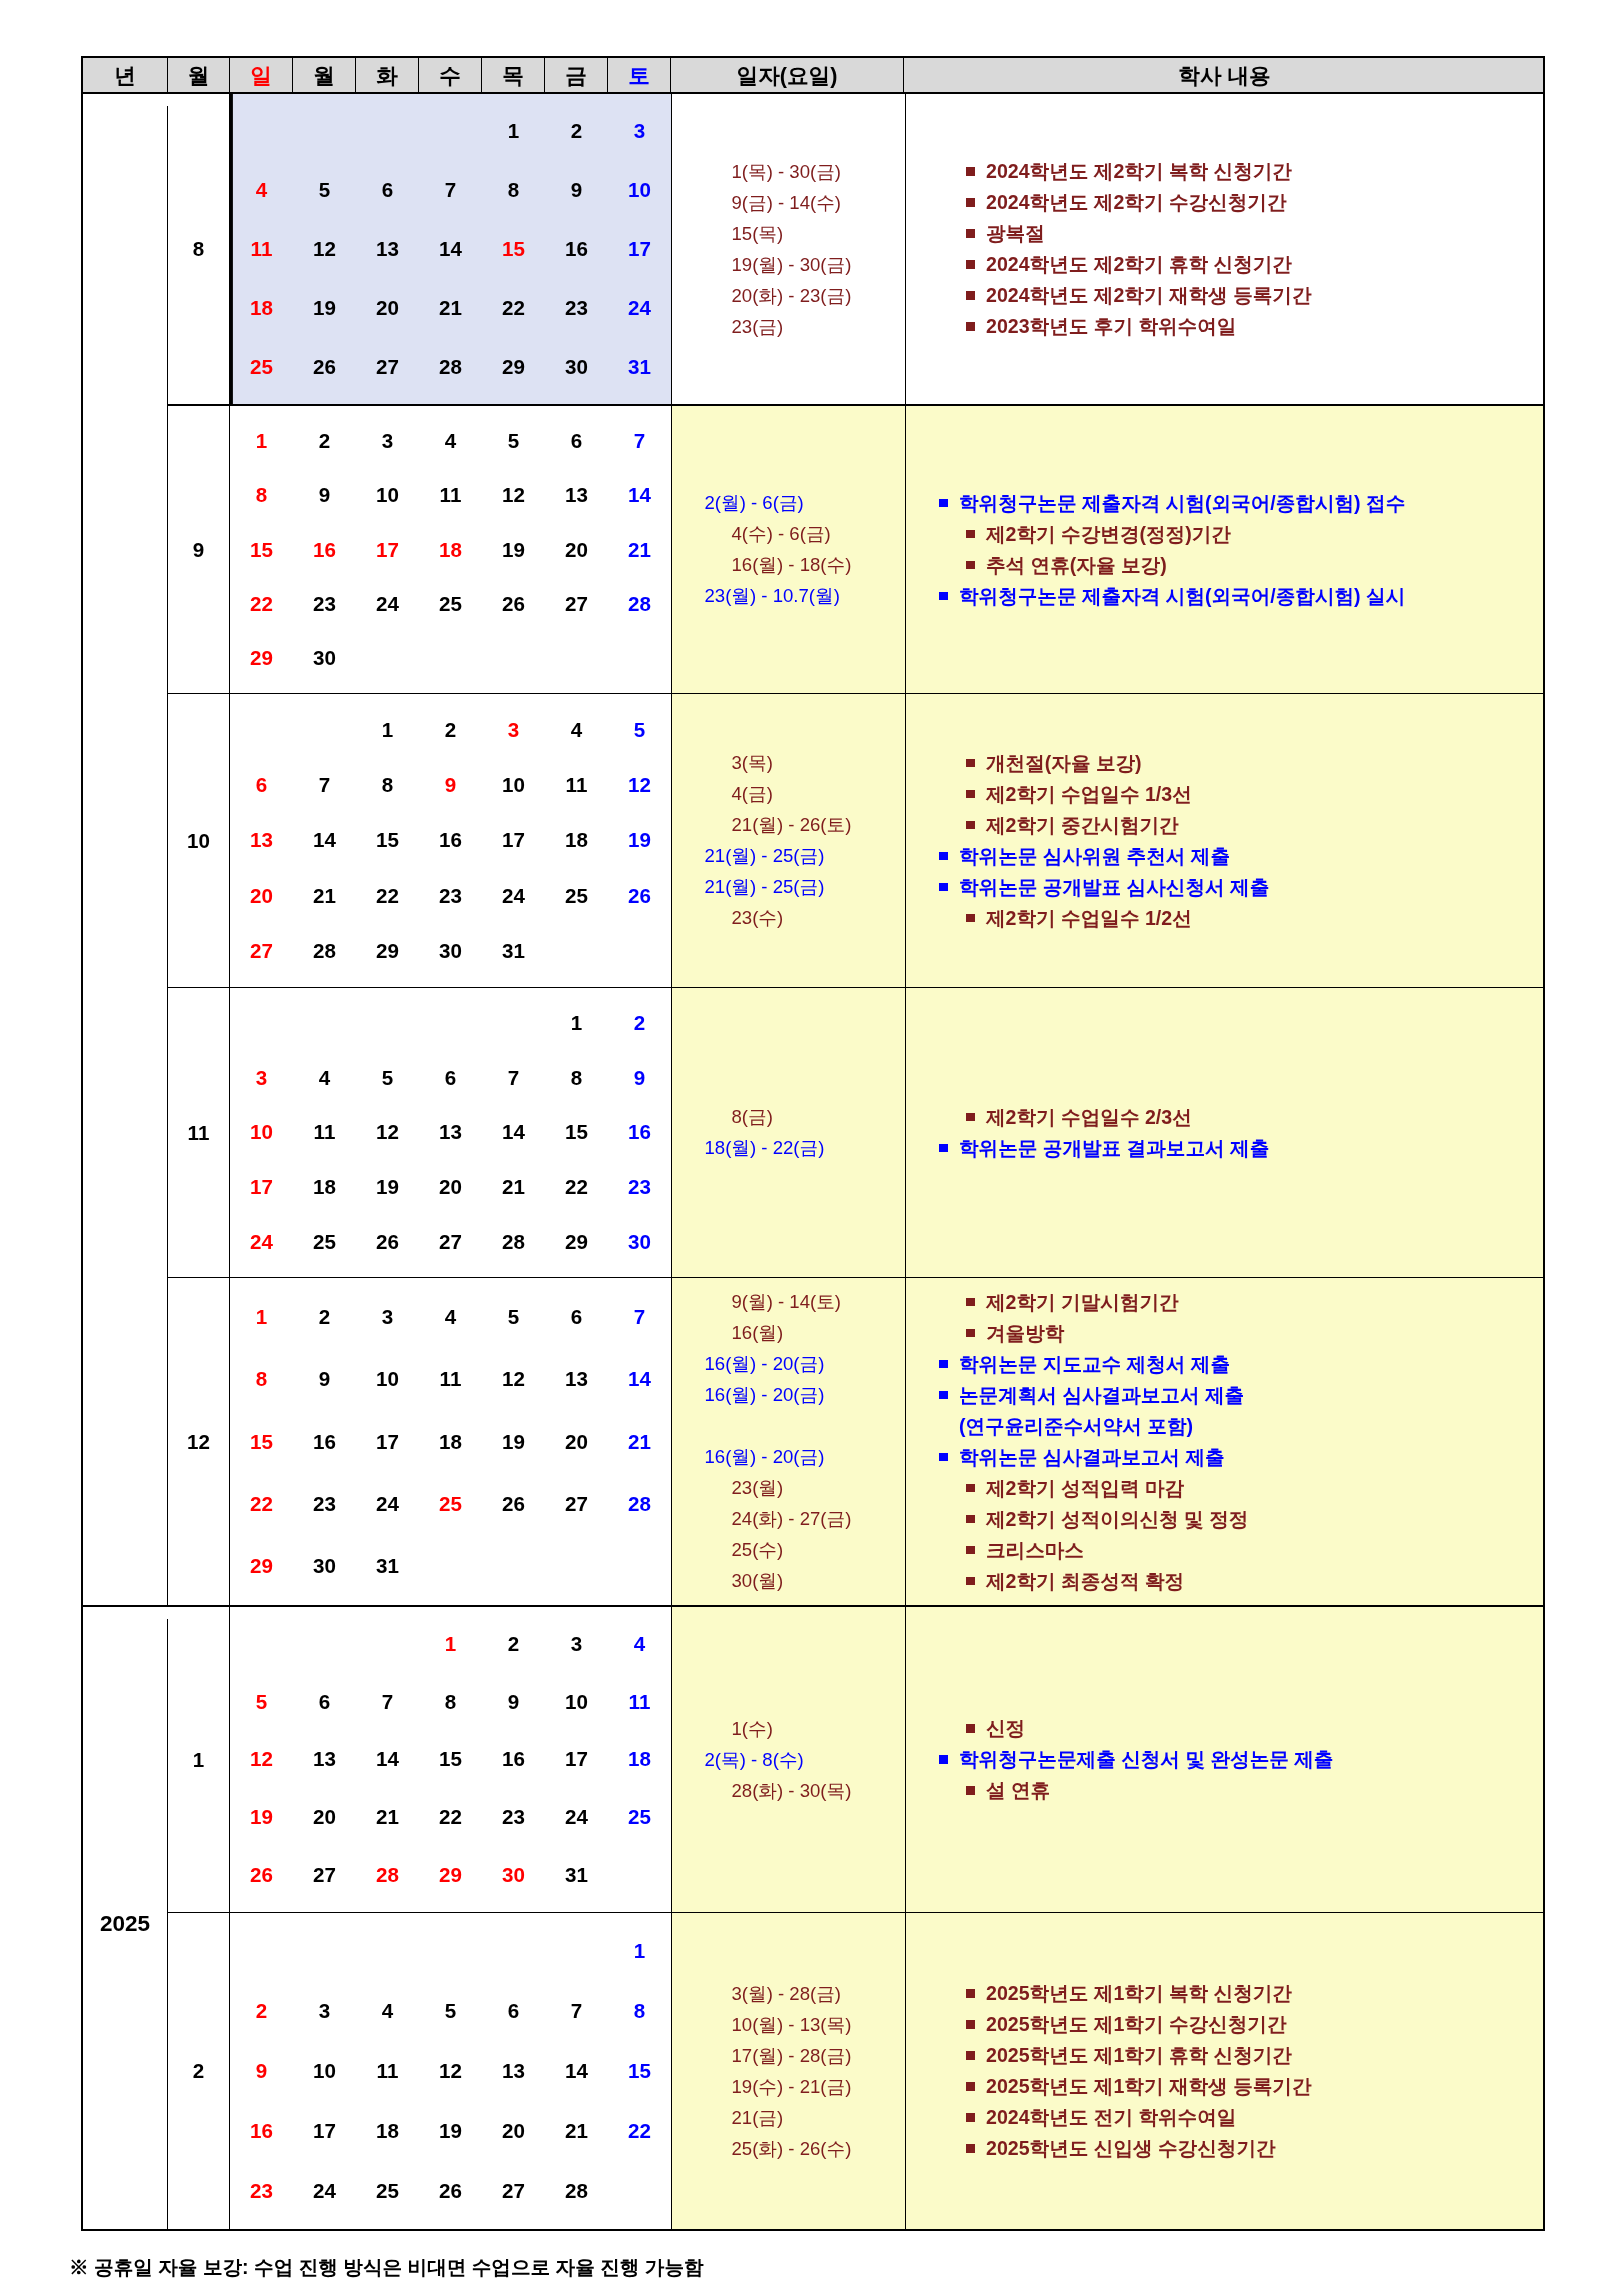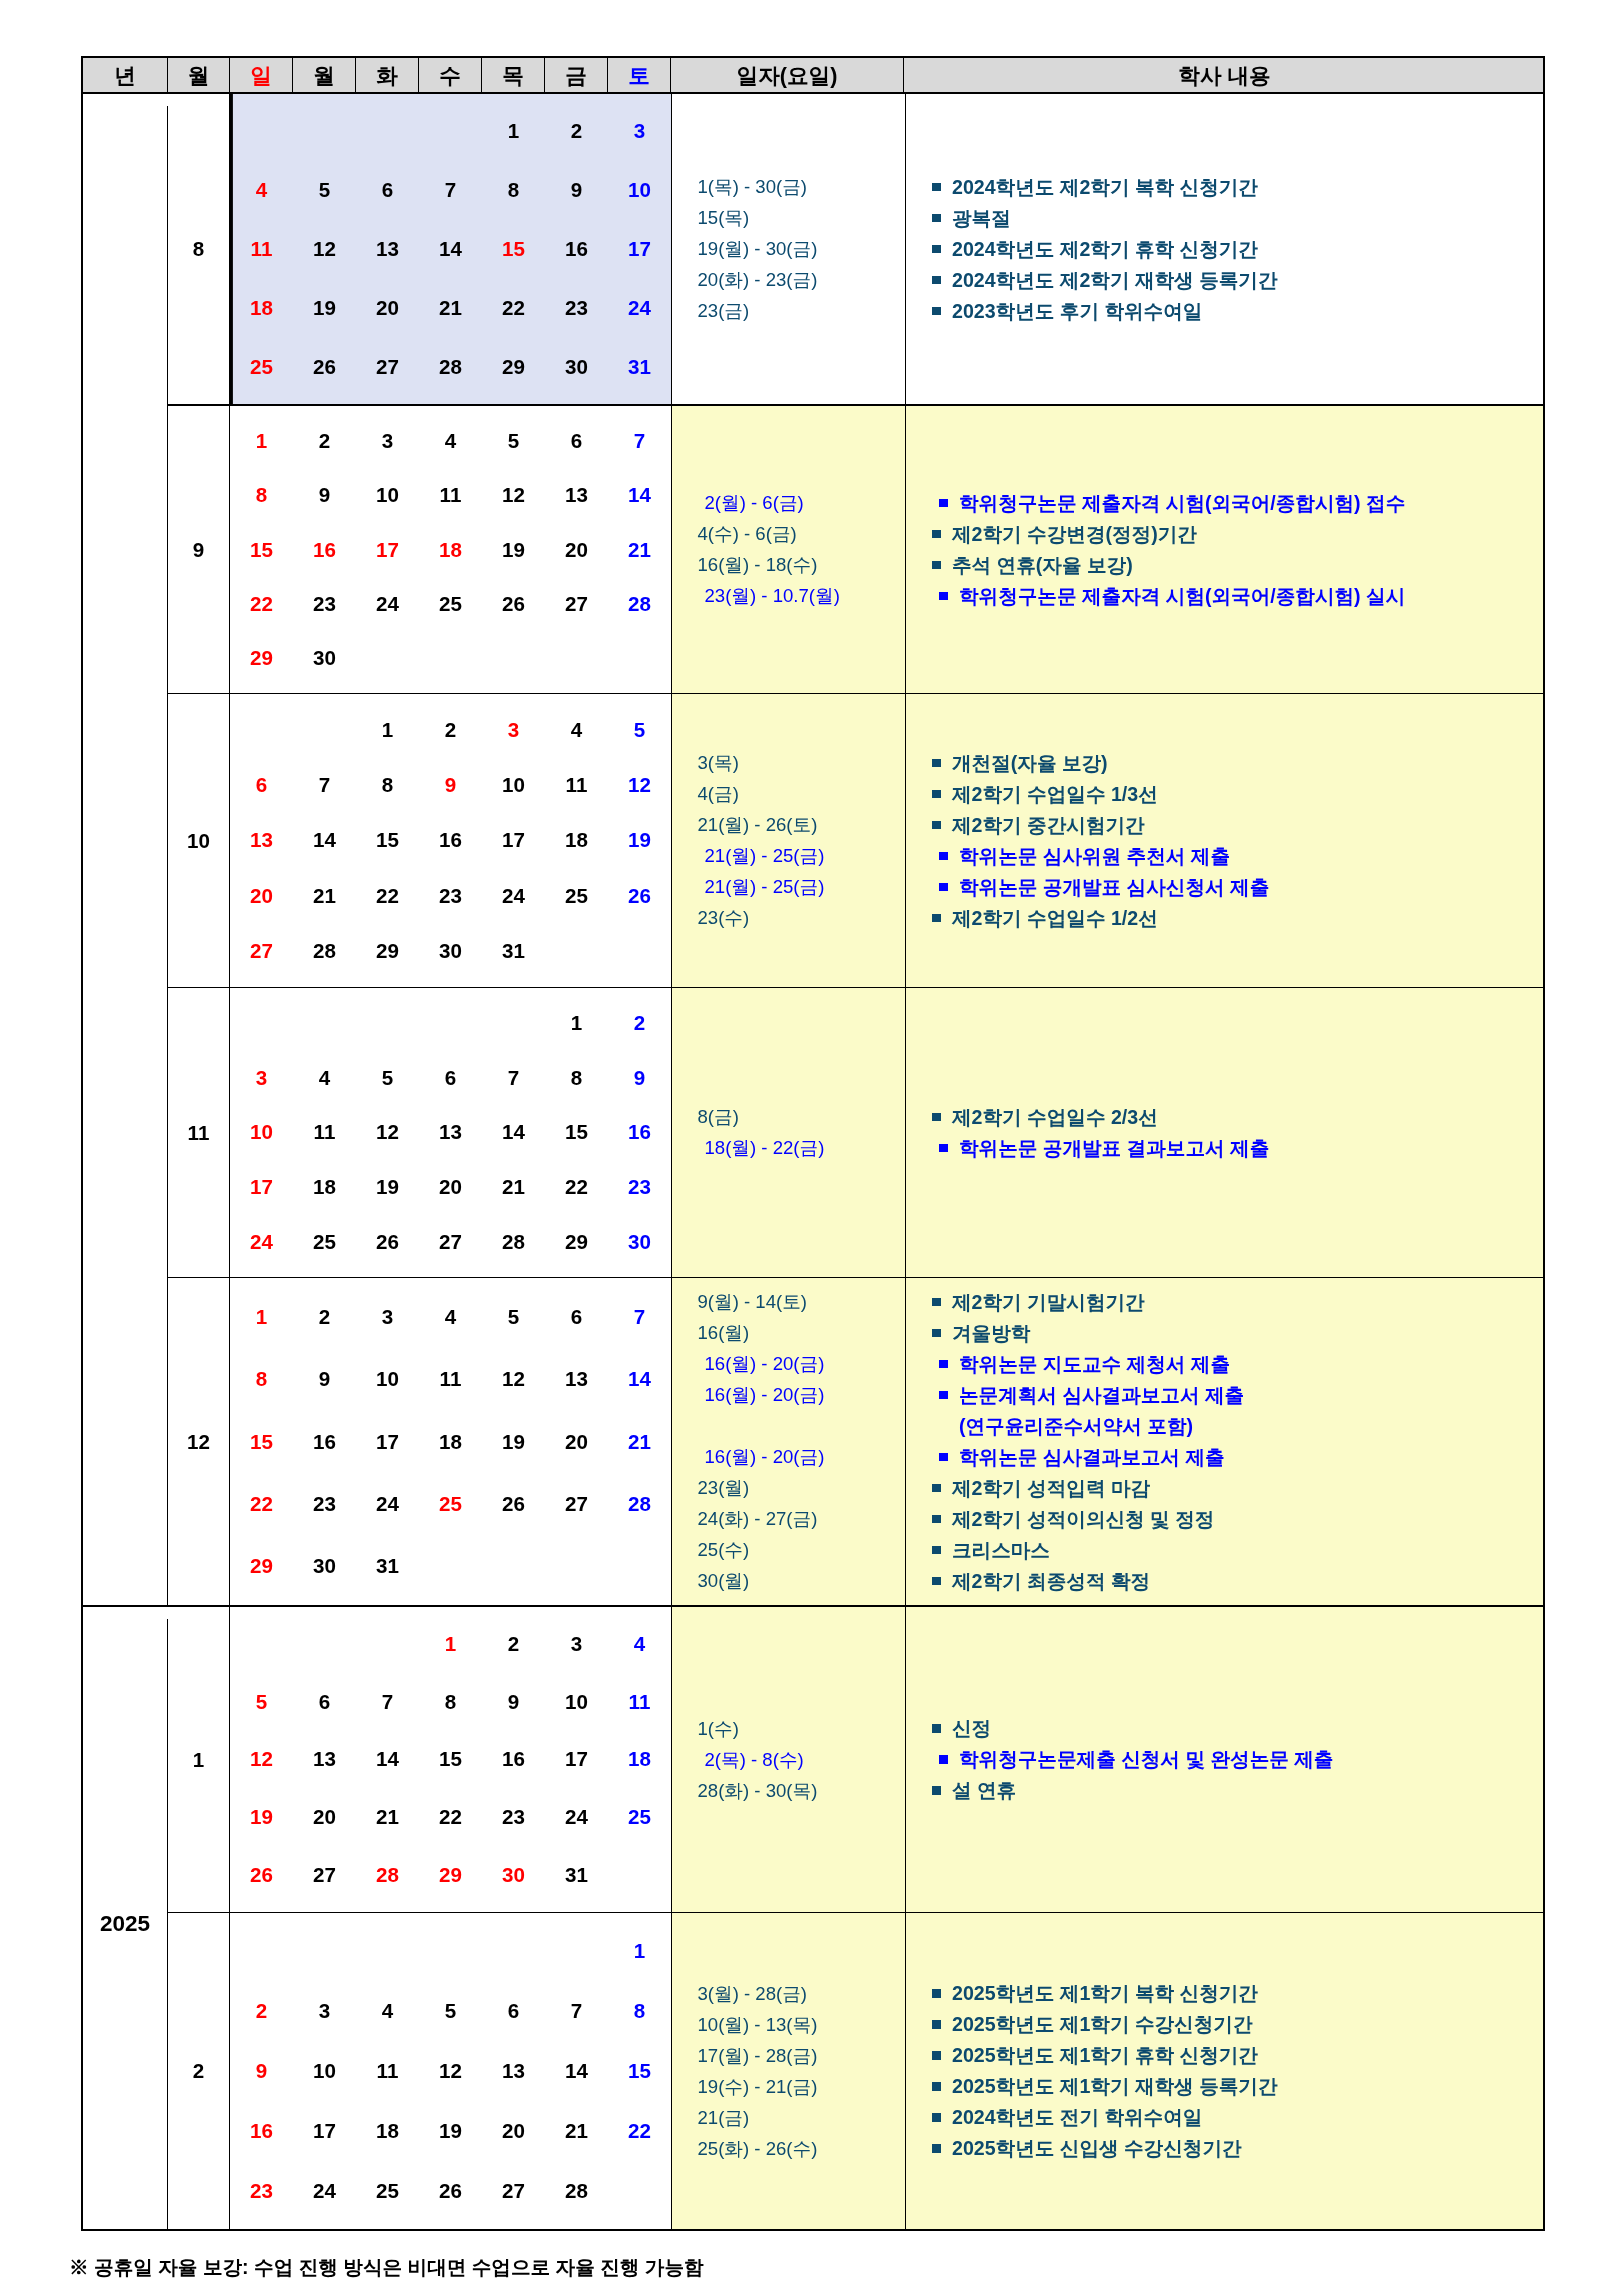--- a/index.html
+++ b/index.html
@@ -34,21 +34,21 @@
          grid-template-columns:repeat(7,1fr); grid-template-rows:repeat(5,1fr); padding:7.8px 0; }
   .cal.hl { box-shadow:inset 2.9px 0 0 #000; }
   .dcell { display:flex; align-items:center; justify-content:center; }
   .dnum { font-weight:bold; font-size:20.6px; }
   .k { color:#000000; } .r { color:#ff0000; } .b { color:#0000ff; }
 
   
   .events { flex:1; position:relative; display:flex; flex-direction:column; justify-content:center; }
   .events::after { content:""; position:absolute; left:233px; top:0; bottom:0; width:1px; background:#000; }
   .evrow { display:grid; grid-template-columns:233px 1fr; min-height:31px; align-items:center; }
-  .evrow.blue { color:#0000ff;padding-left:7px; } .evrow.black { color:#0c4a6e; }
+  .evrow.blue { color:#0000ff;padding-left:7px; } .evrow.black { color:#7f1d1d;padding-left:34px; }
   .evdate { padding-left:25.5px; font-size:18.6px; }
   .evtext { padding-left:27.4px; padding-right:5.9px; display:flex; align-items:center; gap:10.8px;
             font-weight:bold; font-size:19.6px; }
   .evtext.cont { padding-left:47px; }
   .bullet { width:8.8px; height:8.8px; background:currentColor; flex:none; }
 
   .footer { position:absolute; left:69px; top:2254px; font-weight:bold; font-size:19.6px; }
 </style>
 </head>
 <body>
@@ -174,20 +174,27 @@
             </div>
             <div class="events" style="background: rgb(255, 255, 255);">
               <div class="evrow black">
                 <div class="evdate">1(목) - 30(금)</div>
                 <div class="evtext">
                   <span class="bullet"></span>
                   <span class="evlabel">2024학년도 제2학기 복학 신청기간</span>
                 </div>
               </div>
               <div class="evrow black">
+                <div class="evdate">9(금) - 14(수)</div>
+                <div class="evtext">
+                  <span class="bullet"></span>
+                  <span class="evlabel">2024학년도 제2학기 수강신청기간</span>
+                </div>
+              </div>
+              <div class="evrow black">
                 <div class="evdate">15(목)</div>
                 <div class="evtext">
                   <span class="bullet"></span>
                   <span class="evlabel">광복절</span>
                 </div>
               </div>
               <div class="evrow black">
                 <div class="evdate">19(월) - 30(금)</div>
                 <div class="evtext">
                   <span class="bullet"></span>

